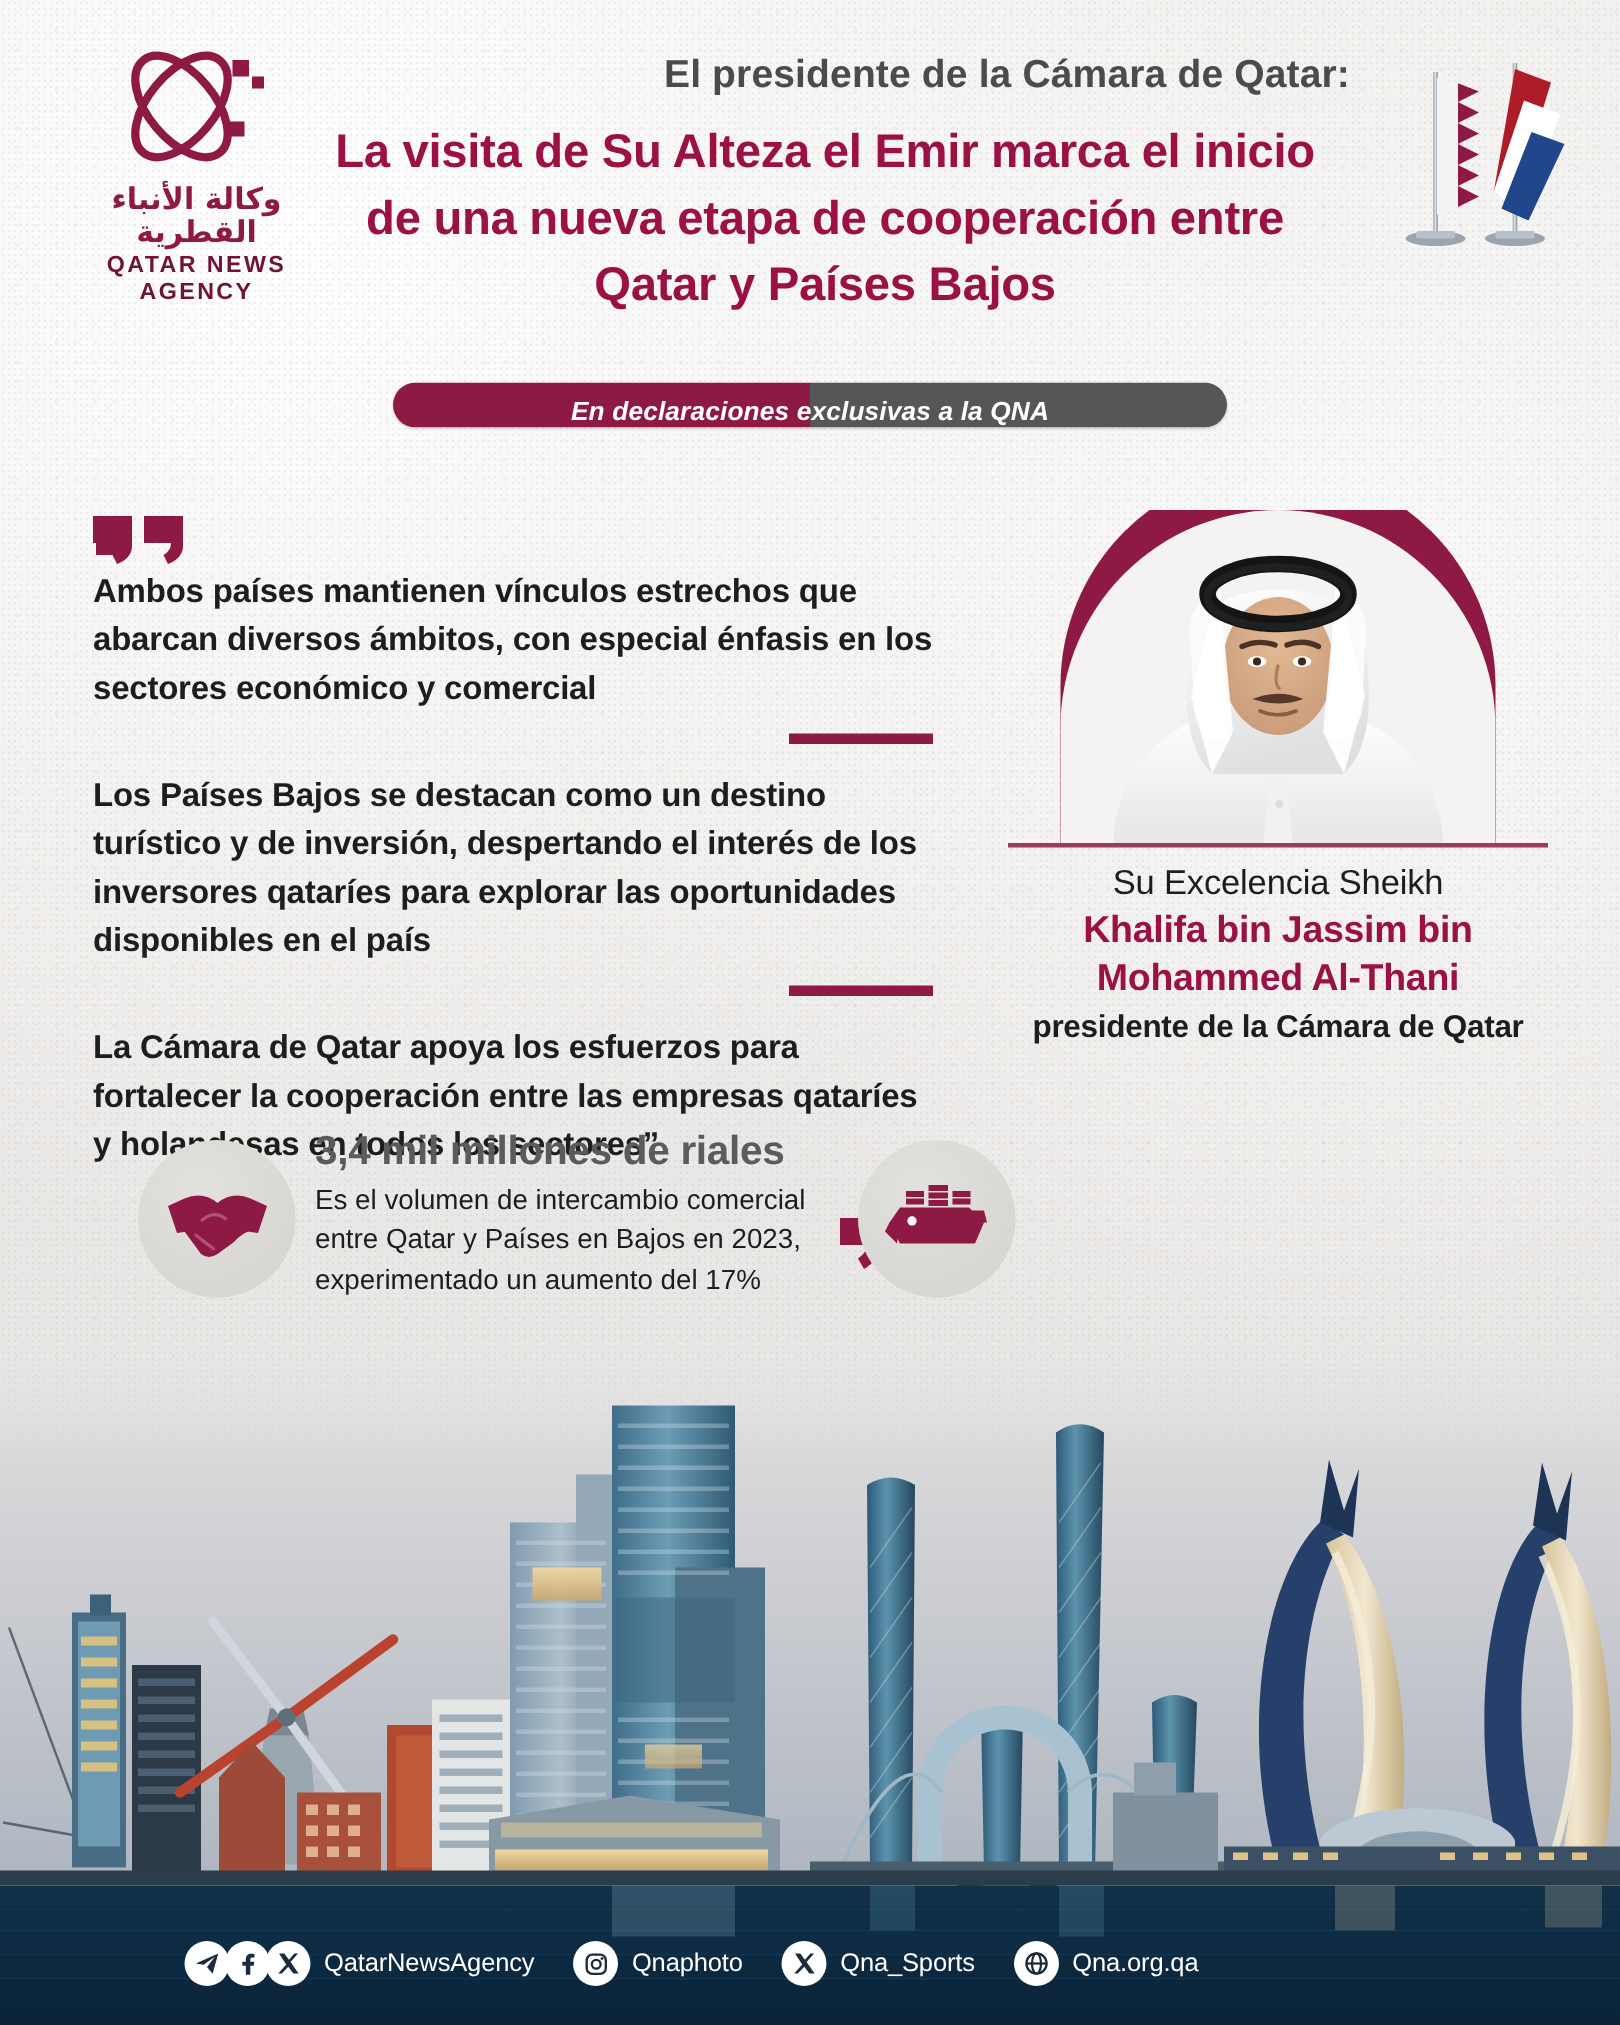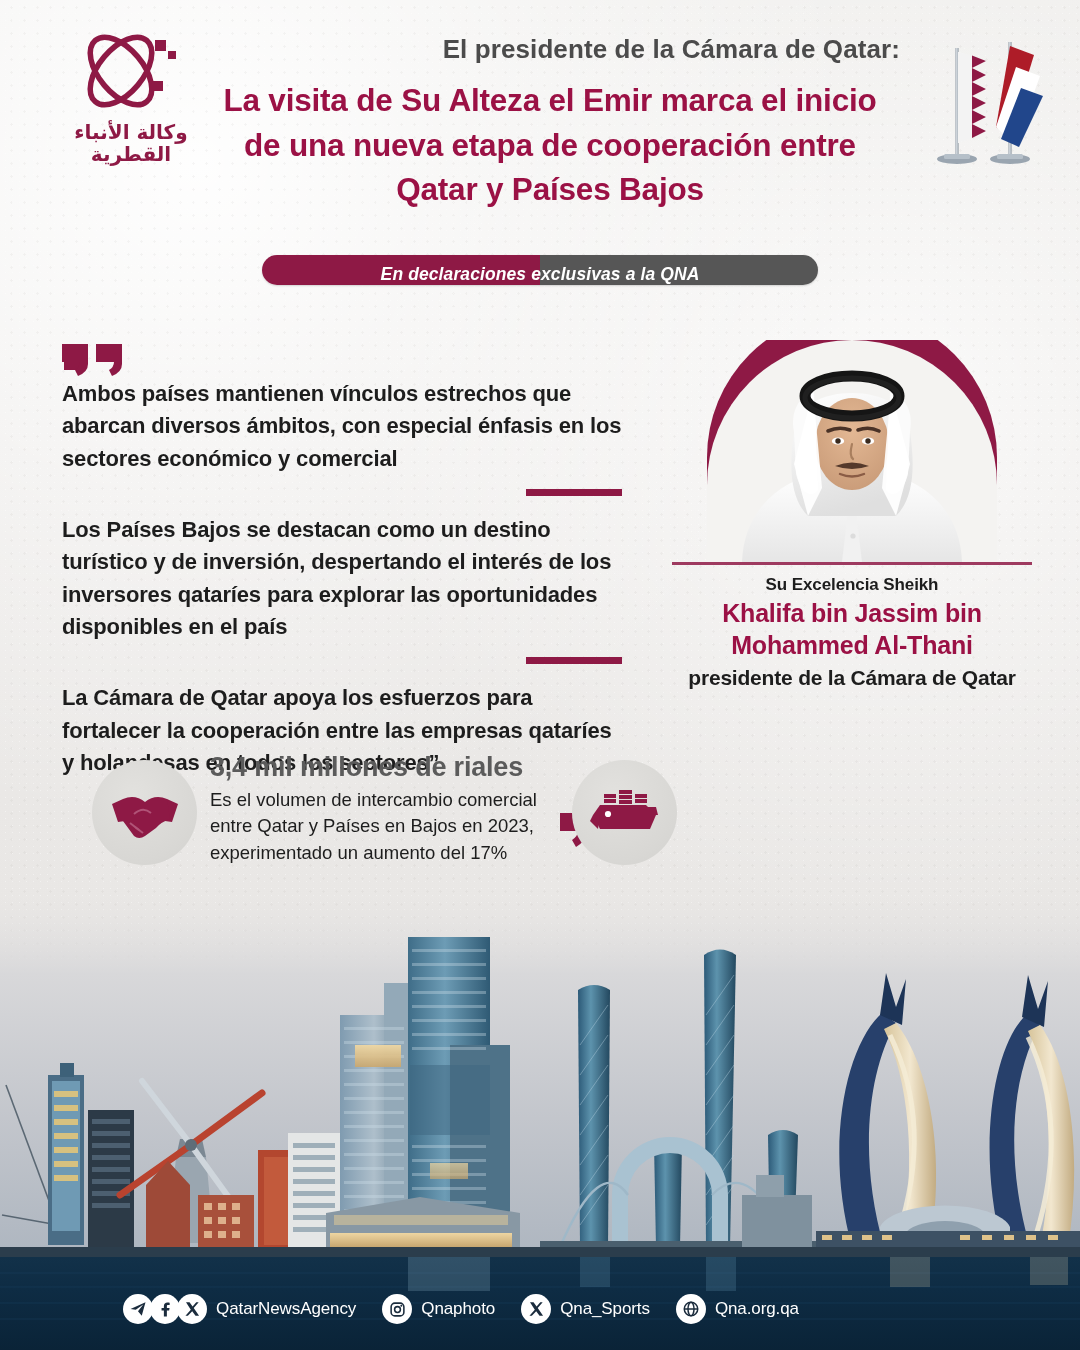--- a/index.html
+++ b/index.html
@@ -102,21 +102,21 @@
     position:absolute; left:50%; transform:translateX(-50%);
     bottom:0; width:290px; height:250px;
     background:#8E1945;
     border-radius:145px 145px 0 0;
   }
   .portrait-svg { position:absolute; left:0; bottom:0; width:340px; height:222px; }
   .portrait-baseline {
     width:360px; height:3px; background:#8E1945; margin:0 auto; opacity:.85;
   }
   .name-block { text-align:center; margin-top:10px; }
-  .name-pre { font-size:17px; font-weight:700; color:#1d1d1d; letter-spacing:-.1px; }
+  .name-pre { font-size:23px; font-weight:400; color:#1d1d1d; letter-spacing:-.1px; }
   .name-main {
     font-size:25px; font-weight:700; color:#9b1145; line-height:1.26; margin-top:3px;
     letter-spacing:-.2px;
   }
   .name-role { font-size:21px; font-weight:700; color:#1d1d1d; margin-top:5px; letter-spacing:-.2px;}
 
   
   .stats { position:absolute; top:752px; left:0; width:968px; height:180px; z-index:6; }
   .stat { position:absolute; width:470px; }
   .stat.left { left:92px; }
@@ -160,20 +160,21 @@
       <svg class="logo-mark" viewBox="0 0 125 95">
         <g fill="none" stroke="#8E1945" stroke-width="5.5">
           <ellipse cx="52" cy="47" rx="22" ry="40" transform="rotate(40 52 47)"></ellipse>
           <ellipse cx="52" cy="47" rx="22" ry="40" transform="rotate(-40 52 47)"></ellipse>
         </g>
         <rect x="86" y="16" width="11" height="11" fill="#8E1945"></rect>
         <rect x="99" y="27" width="8" height="8" fill="#8E1945"></rect>
         <rect x="84" y="57" width="10" height="10" fill="#8E1945"></rect>
       </svg>
       <div class="logo-ar">وكالة الأنباء القطرية</div>
+      <div class="logo-en">QATAR NEWS AGENCY</div>
     </div>
 
     <div class="kicker">El presidente de la Cámara de Qatar:</div>
     <div class="headline">
       <span class="ln">La visita de Su Alteza el Emir marca el inicio</span>
       <span class="ln">de una nueva etapa de cooperación entre</span>
       <span class="ln">Qatar y Países Bajos</span>
     </div>
 
     <svg class="flags" viewBox="0 0 150 155">

